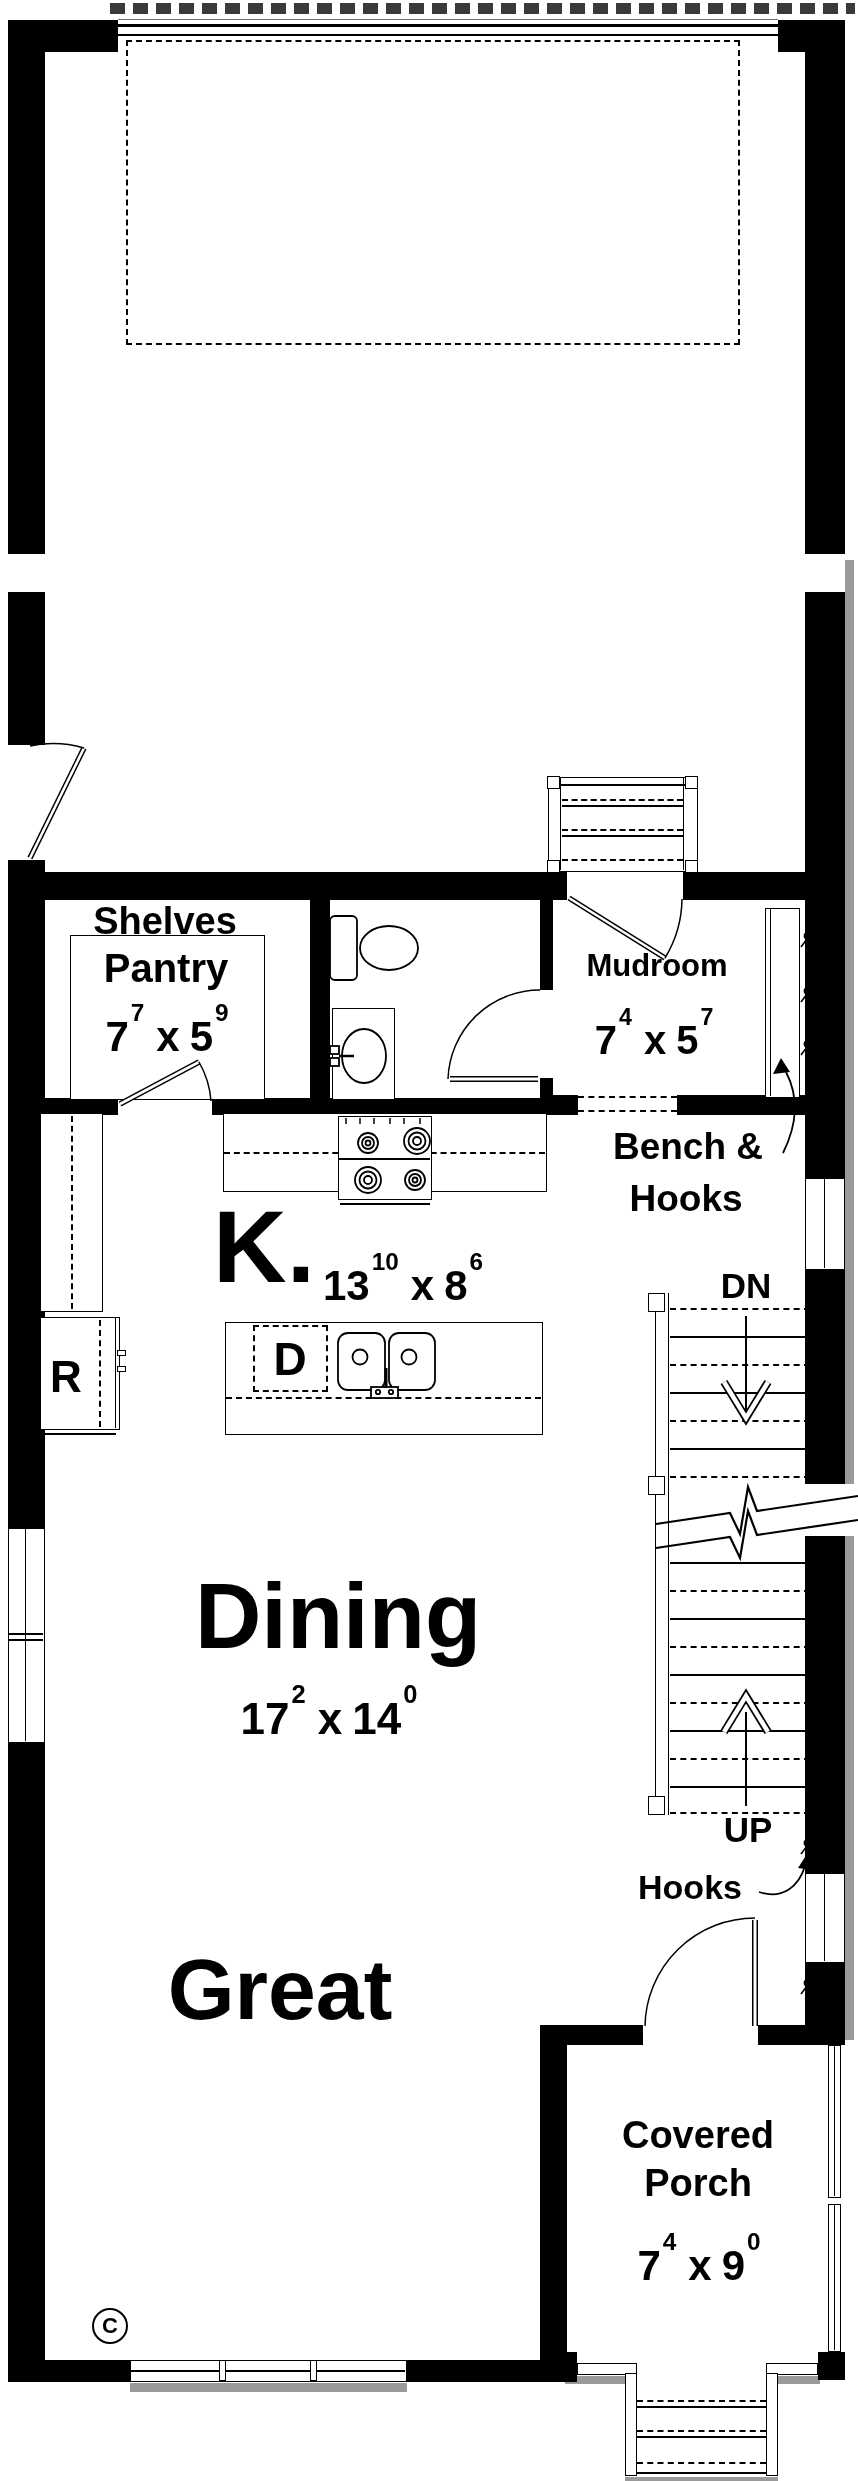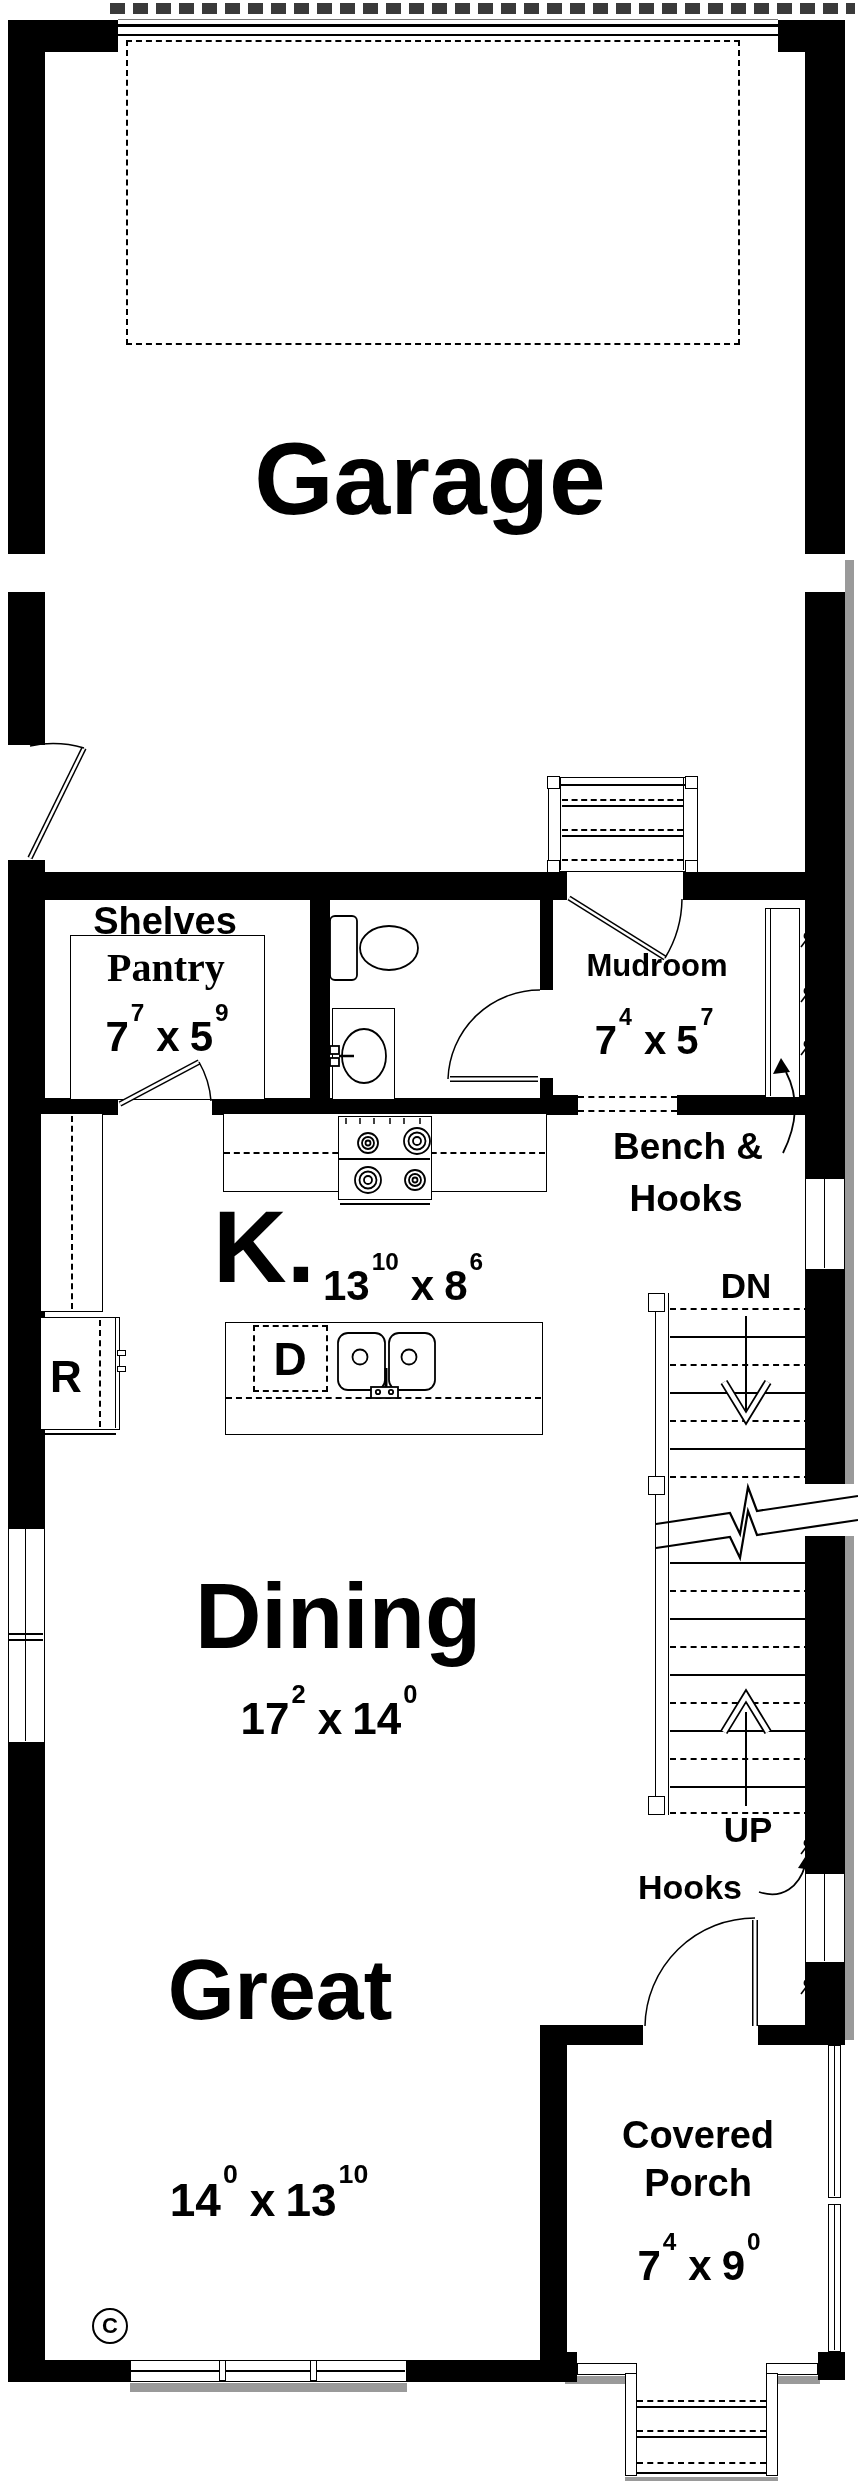--- a/index.html
+++ b/index.html
@@ -299,24 +299,23 @@
       <path d="M783,1153 C797,1125 799,1097 786,1072" fill="none" stroke="#000" stroke-width="1.8"></path>
       <polygon points="781,1058 773,1074 790,1072" fill="#000"></polygon>
     </g>
 
     <g>
       <path d="M759,1892 C783,1900 799,1886 805,1866" fill="none" stroke="#000" stroke-width="1.8"></path>
       <polygon points="807,1854 798,1868 813,1870" fill="#000"></polygon>
     </g>
   </svg>
 
-  <div class="lbl" style="left:430px;top:428px;font-size:102px;">Garage</div>
 
   <div class="lbl" style="left:165px;top:902px;font-size:38px;">Shelves</div>
-  <div class="lbl" style="left:166px;top:948px;font-size:40px;font-family:Liberation Serif, serif;">Pantry</div>
+  <div class="lbl" style="left:166px;top:948px;font-size:40px;">Pantry</div>
   <div class="dim" style="left:168px;top:1016px;font-size:42px;">
     <span>7</span><sup>7</sup><span class="xsep">x</span><span>5</span><sup>9</sup>
   </div>
 
   <div class="lbl" style="left:657px;top:950px;font-size:31px;">Mudroom</div>
   <div class="dim" style="left:655px;top:1020px;font-size:40px;">
     <span>7</span><sup>4</sup><span class="xsep">x</span><span>5</span><sup>7</sup>
   </div>
 
   <div class="lbl left" style="left:213px;top:1196px;font-size:102px;">K.</div>
@@ -334,23 +333,20 @@
   <div class="lbl" style="left:748px;top:1812px;font-size:35px;">UP</div>
 
   <div class="lbl" style="left:338px;top:1570px;font-size:92px;">Dining</div>
   <div class="dim" style="left:330px;top:1697px;font-size:44px;">
     <span>17</span><sup>2</sup><span class="xsep">x</span><span>14</span><sup>0</sup>
   </div>
 
   <div class="lbl" style="left:690px;top:1870px;font-size:34px;">Hooks</div>
 
   <div class="lbl" style="left:280px;top:1946px;font-size:86px;">Great</div>
-  <div class="dim" style="left:270px;top:2177px;font-size:46px;">
-    <span>14</span><sup>0</sup><span class="xsep">x</span><span>13</span><sup>10</sup>
-  </div>
 
   <div class="lbl" style="left:698px;top:2116px;font-size:38px;">Covered</div>
   <div class="lbl" style="left:698px;top:2164px;font-size:38px;">Porch</div>
   <div class="dim" style="left:700px;top:2245px;font-size:42px;">
     <span>7</span><sup>4</sup><span class="xsep">x</span><span>9</span><sup>0</sup>
   </div>
 
   <div class="logo" style="left:92px;top:2308px;">
     <span class="cir">C</span>
   </div>

